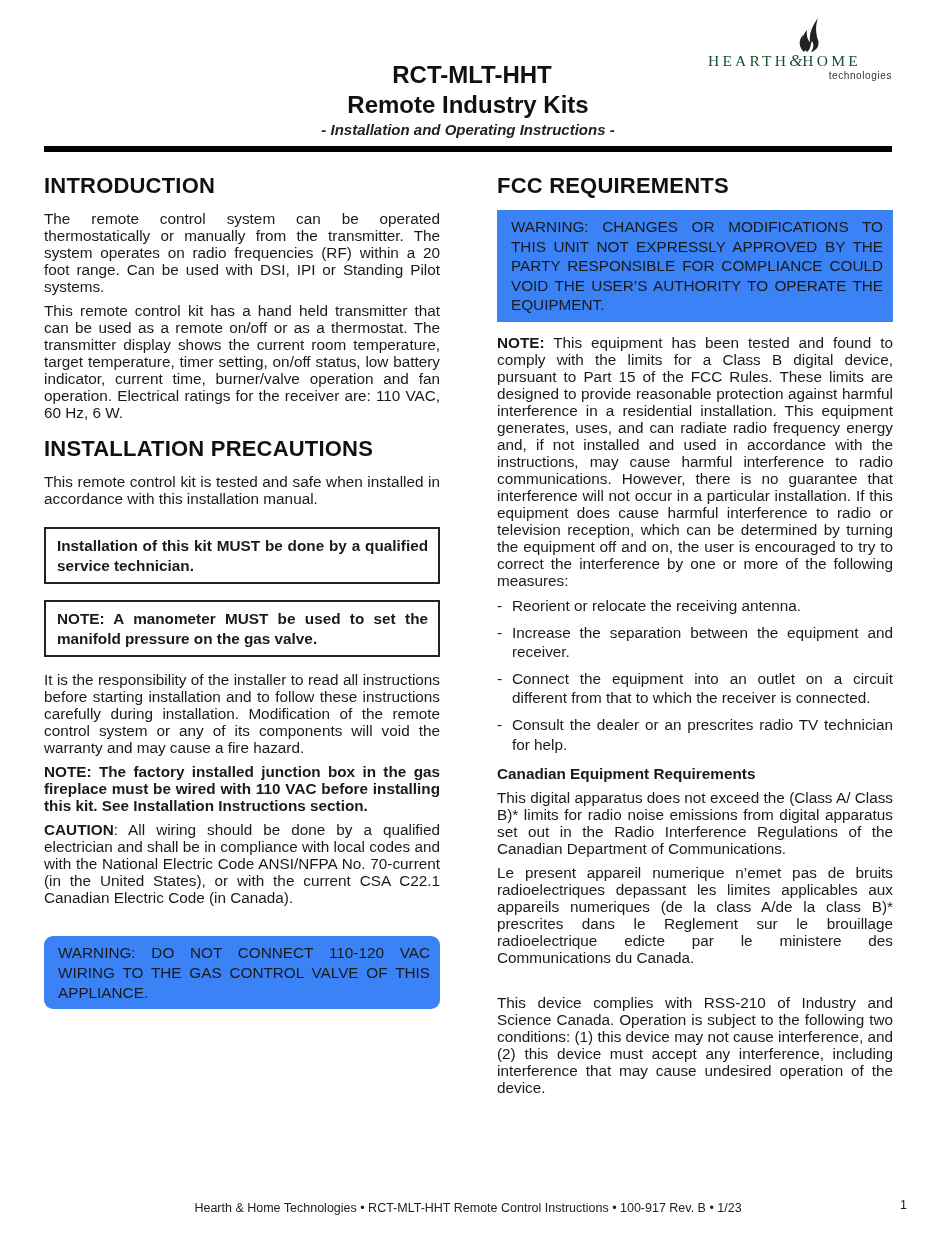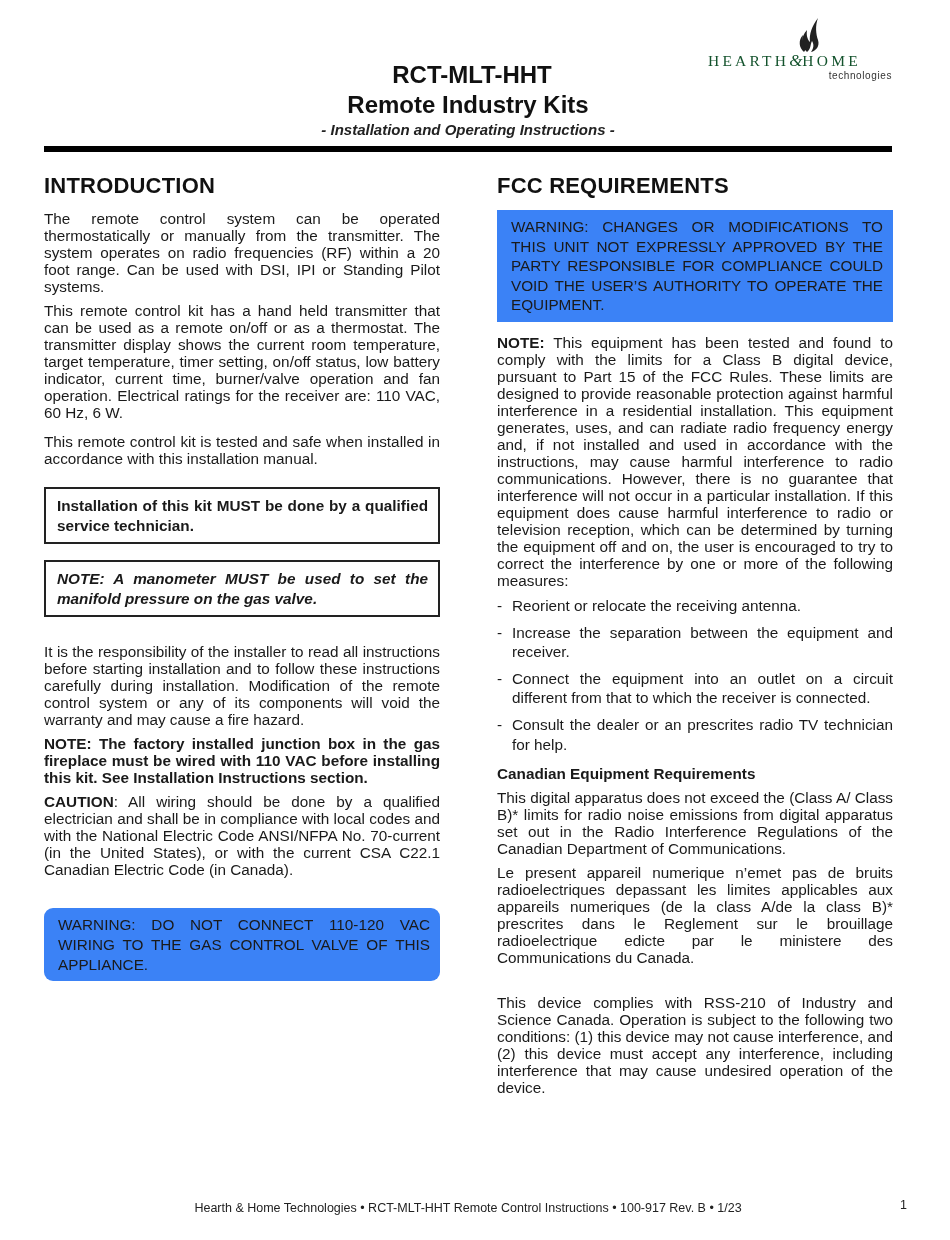--- a/index.html
+++ b/index.html
@@ -71,23 +71,24 @@
 <div class="rule"></div>
 
 <div class="col left">
   <section>
     <h2>INTRODUCTION</h2>
     <p>The remote control system can be operated thermostatically or manually from the transmitter. The system operates on radio frequencies (RF) within a 20 foot range. Can be used with  DSI, IPI or Standing Pilot systems.</p>
     <p>This remote control kit has a hand held transmitter that can be used as a remote on/off or as a thermostat. The transmitter display shows the current room temperature, target temperature, timer setting, on/off status, low battery indicator, current time, burner/valve operation and fan operation. Electrical ratings for the receiver are: 110 VAC, 60 Hz, 6 W.</p>
   </section>
 
   <section style="margin-top:12px;">
+    <h2>INSTALLATION PRECAUTIONS</h2>
     <p style="margin-bottom:20px;">This remote control kit is tested and safe when installed in accordance with this installation manual.</p>
     <div class="box">Installation of this kit MUST be done by a qualified service technician.</div>
-    <div class="box" style="margin-bottom:26px;font-style:italic;">NOTE: A manometer MUST be used to set the manifold pressure on the gas valve.</div>
+    <div class="box" style="margin-bottom:14px;">NOTE: A manometer MUST be used to set the manifold pressure on the gas valve.</div>
     <p>It is the responsibility of the installer to read all instructions before starting installation and to follow these instructions carefully during installation. Modification of the remote control system or any of its components will void the warranty and may cause a fire hazard.</p>
     <p class="bold">NOTE: The factory installed junction box in the gas fireplace must be wired with 110 VAC before installing this kit.  See Installation Instructions section.</p>
     <p><span class="bold">CAUTION</span><span>:  All wiring should be done by a qualified electrician and shall be in compliance with local codes and with the National Electric Code ANSI/NFPA No. 70-current (in the United States), or with the current CSA C22.1 Canadian Electric Code (in Canada).</span></p>
     <div class="graybox" style="margin-top:30px;border-radius:9px;">WARNING:  DO NOT CONNECT 110-120 VAC WIRING TO THE GAS CONTROL VALVE OF THIS APPLIANCE.</div>
   </section>
 </div>
 
 <div class="col right" style="width:396px;">
   <section>
     <h2>FCC REQUIREMENTS</h2>

